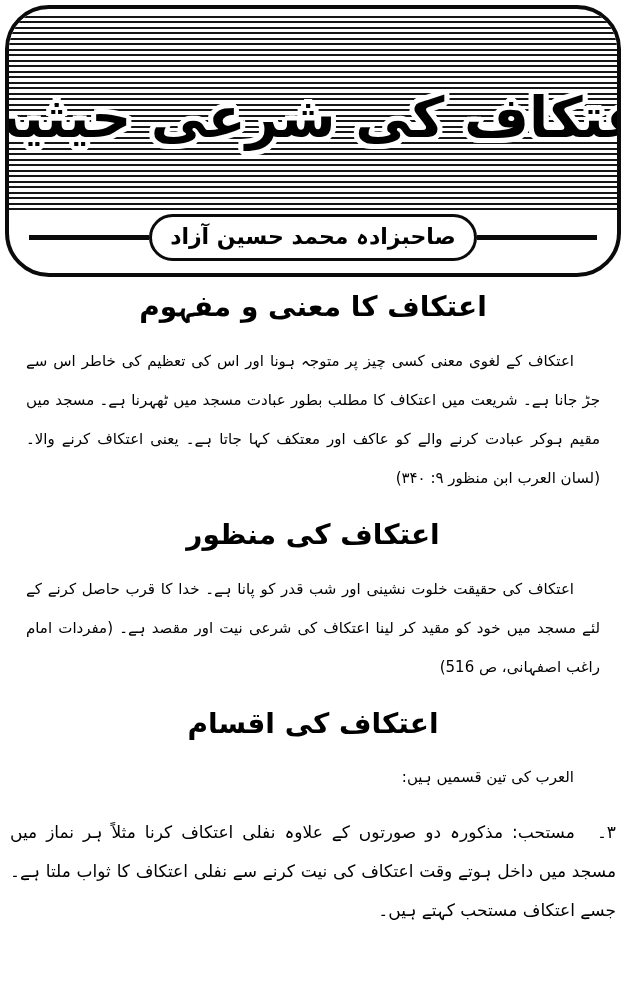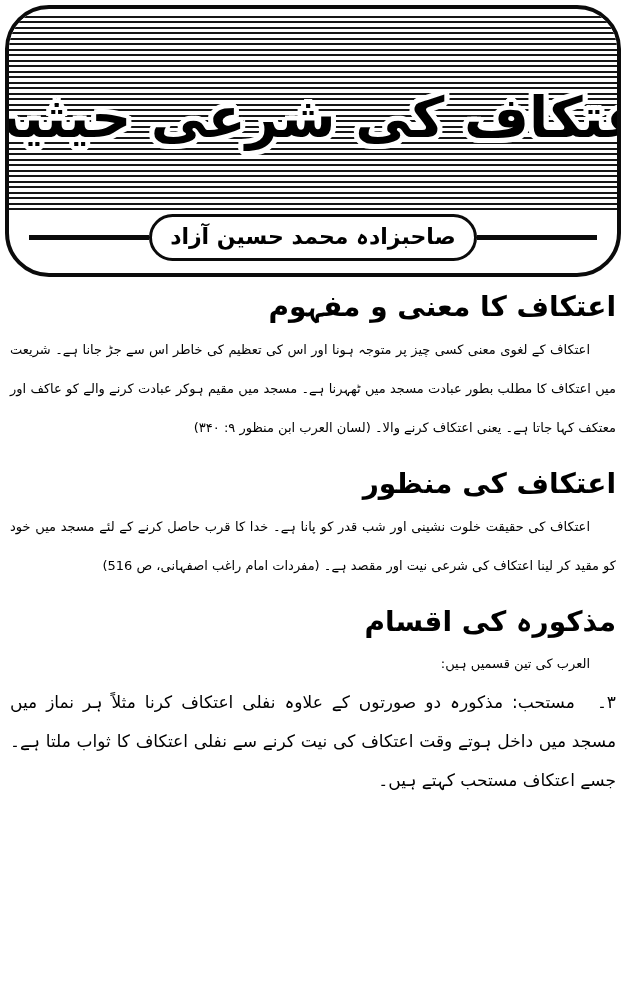--- a/index.html
+++ b/index.html
@@ -51,28 +51,28 @@
     background:#fff;
   }
 
   
   .body-text{
     padding:0 10px;
     direction:rtl;
   }
   .section-heading{
     font-size:28px;font-weight:bold;
-    text-align:right;
+    text-align:center;
     margin:18px 0 4px 0;
     line-height:1.35;
   }
   .section-heading.first{margin-top:11px;}
   .para{
-    margin:0;
-    font-size:13px;
+    margin:16px;
+    font-size:15px;
     line-height:39px;
     text-align:justify;
     text-indent:26px;
   }
   .item{
     font-size:17px;
     line-height:39px;
     text-align:justify;
   }
   .item .num{font-weight:normal;}
@@ -96,21 +96,21 @@
   </div>
 
   <div class="body-text">
 
     <div class="section-heading first">اعتکاف کا معنی و مفہوم</div>
     <p class="para">اعتکاف کے لغوی معنی کسی چیز پر متوجہ ہونا اور اس کی تعظیم کی خاطر اس سے جڑ جانا ہے۔ شریعت میں اعتکاف کا مطلب بطور عبادت مسجد میں ٹھہرنا ہے۔ مسجد میں مقیم ہوکر عبادت کرنے والے کو عاکف اور معتکف کہا جاتا ہے۔ یعنی اعتکاف کرنے والا۔ (لسان العرب ابن منظور ۹: ۳۴۰)</p>
 
     <div class="section-heading">اعتکاف کی منظور</div>
     <p class="para">اعتکاف کی حقیقت خلوت نشینی اور شب قدر کو پانا ہے۔ خدا کا قرب حاصل کرنے کے لئے مسجد میں خود کو مقید کر لینا اعتکاف کی شرعی نیت اور مقصد ہے۔ (مفردات امام راغب اصفہانی، ص 516)</p>
 
-    <div class="section-heading">مذکورہ کی اقسام</div>
+    <div class="section-heading">اعتکاف کی اقسام</div>
     <p class="para">العرب کی تین قسمیں ہیں:</p>
 
 
 
     <div class="item">
       <span class="num">۳۔</span><span class="gap narrow"></span><span>مستحب: مذکورہ دو صورتوں کے علاوہ نفلی اعتکاف کرنا مثلاً ہر نماز میں مسجد میں داخل ہوتے وقت اعتکاف کی نیت کرنے سے نفلی اعتکاف کا ثواب ملتا ہے۔ جسے اعتکاف مستحب کہتے ہیں۔</span>
     </div>
 
   </div>
 </div>

